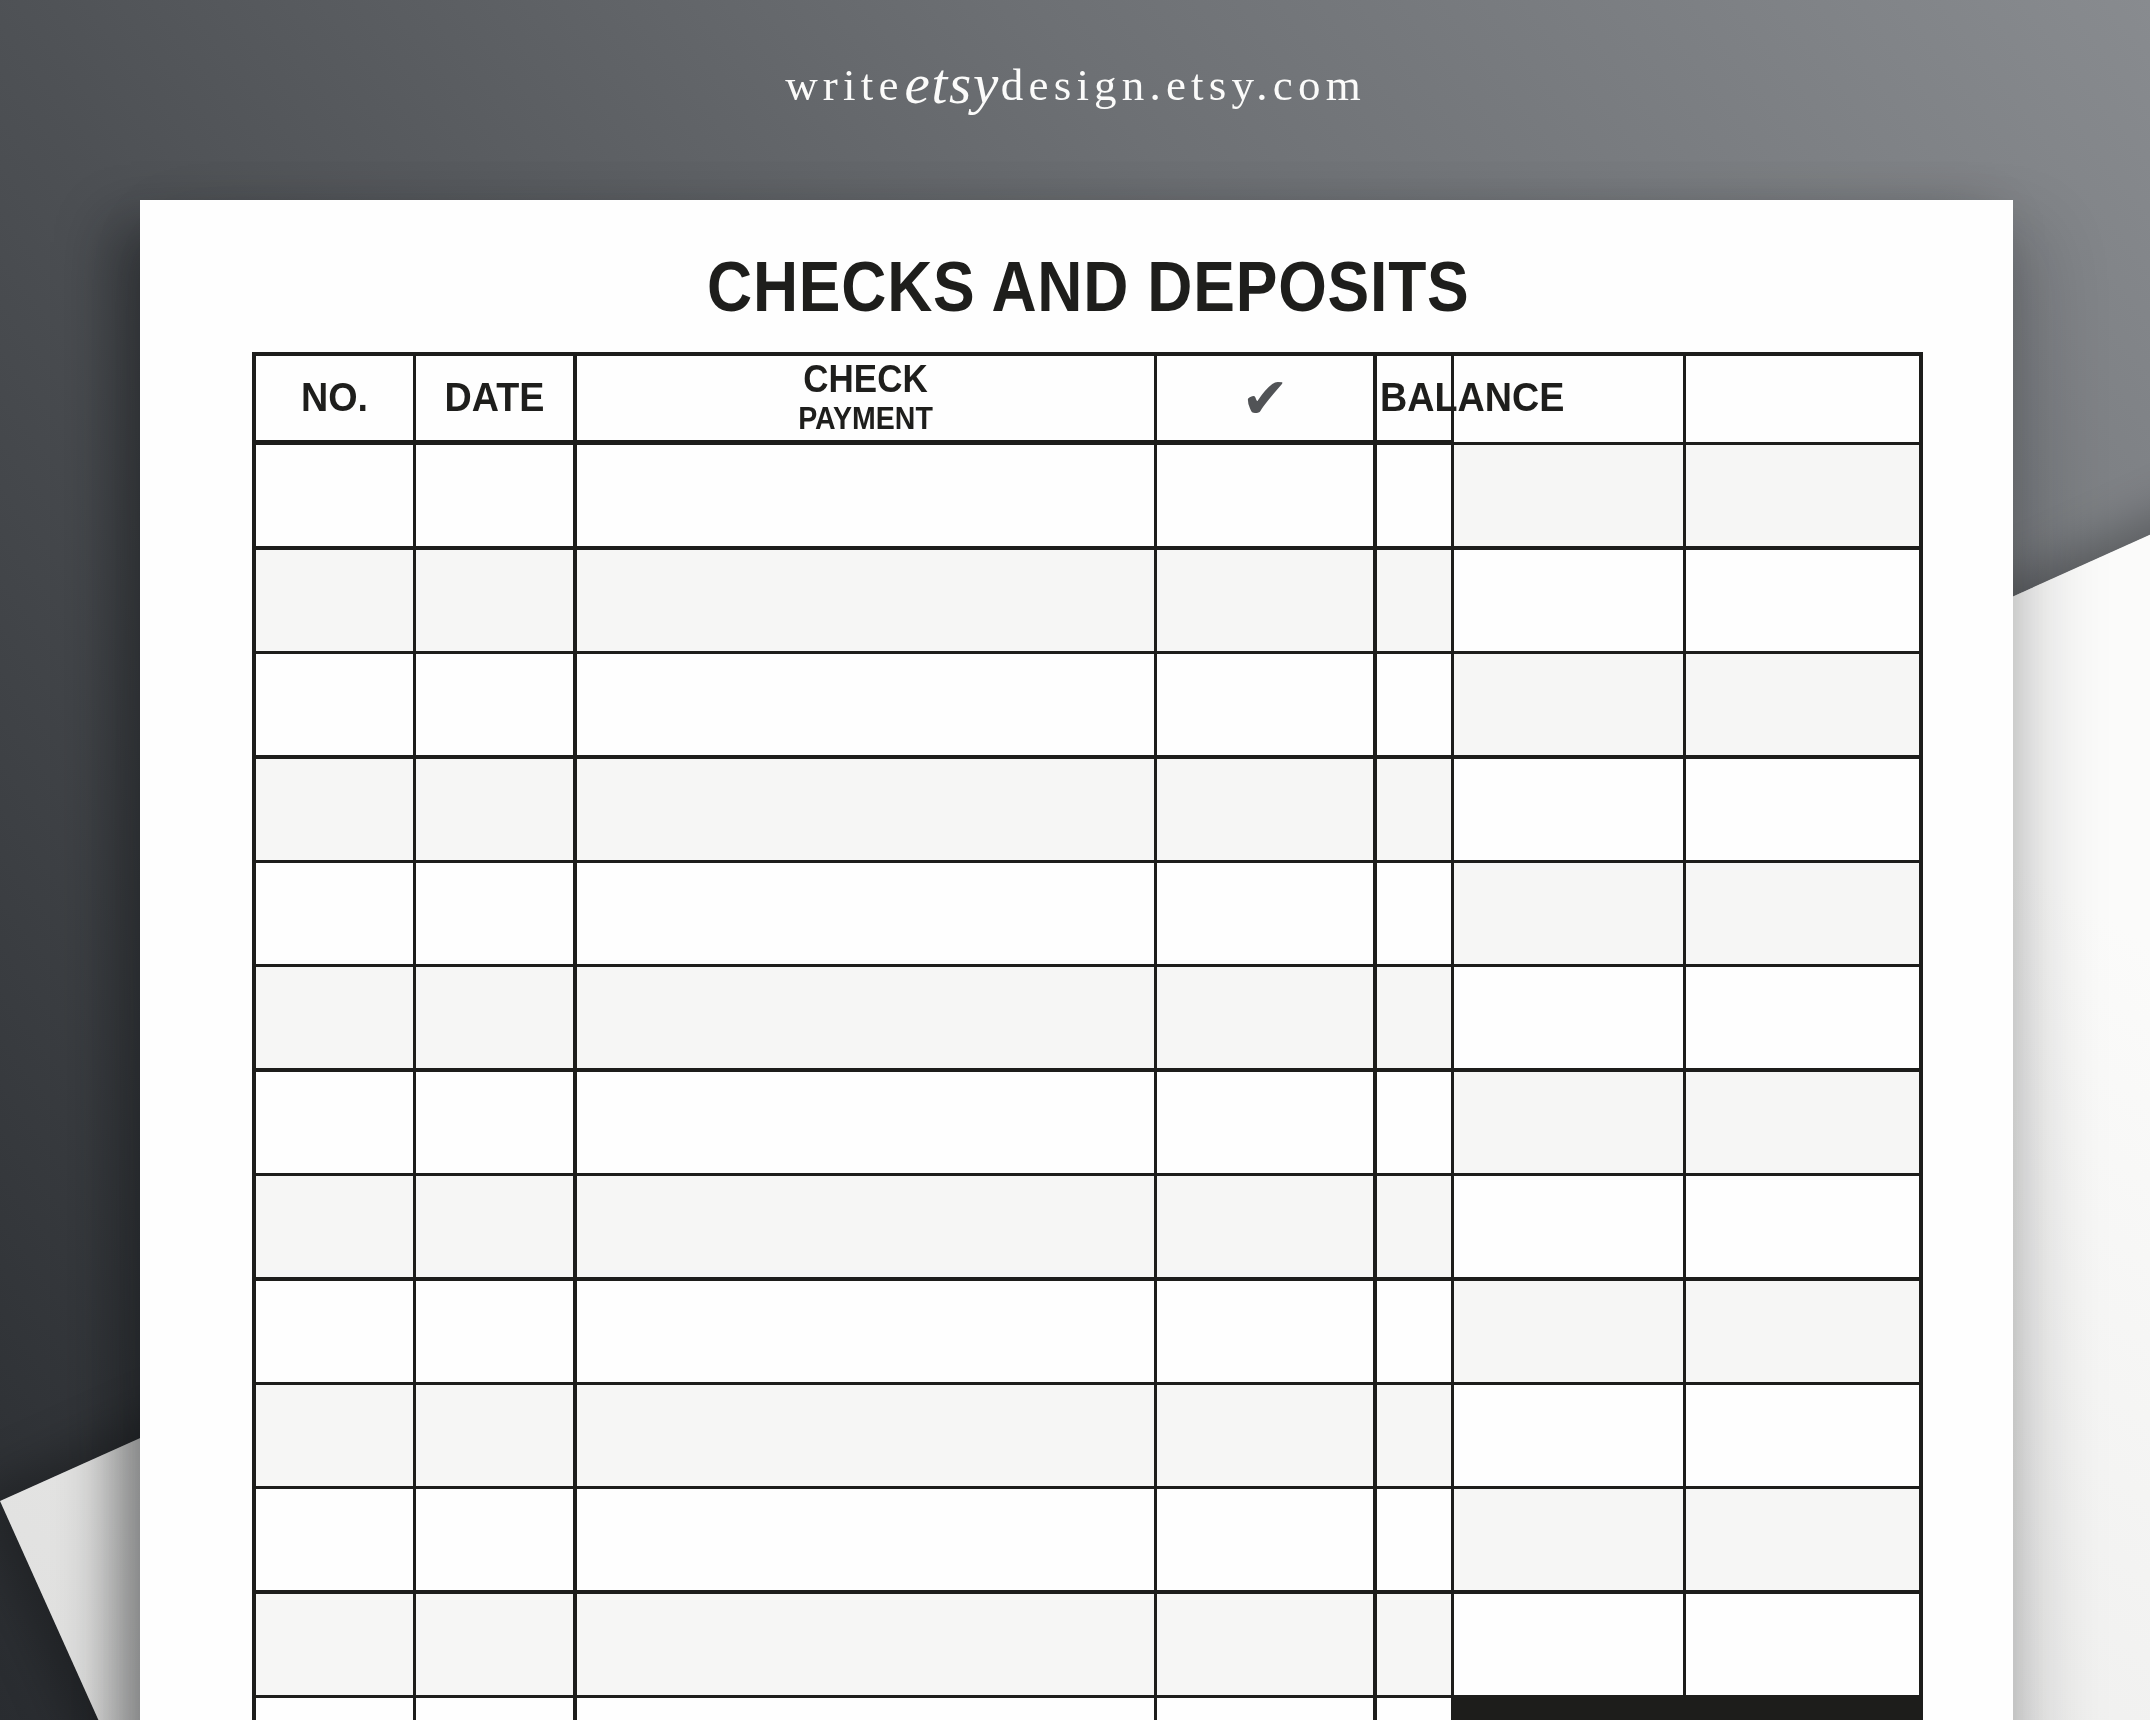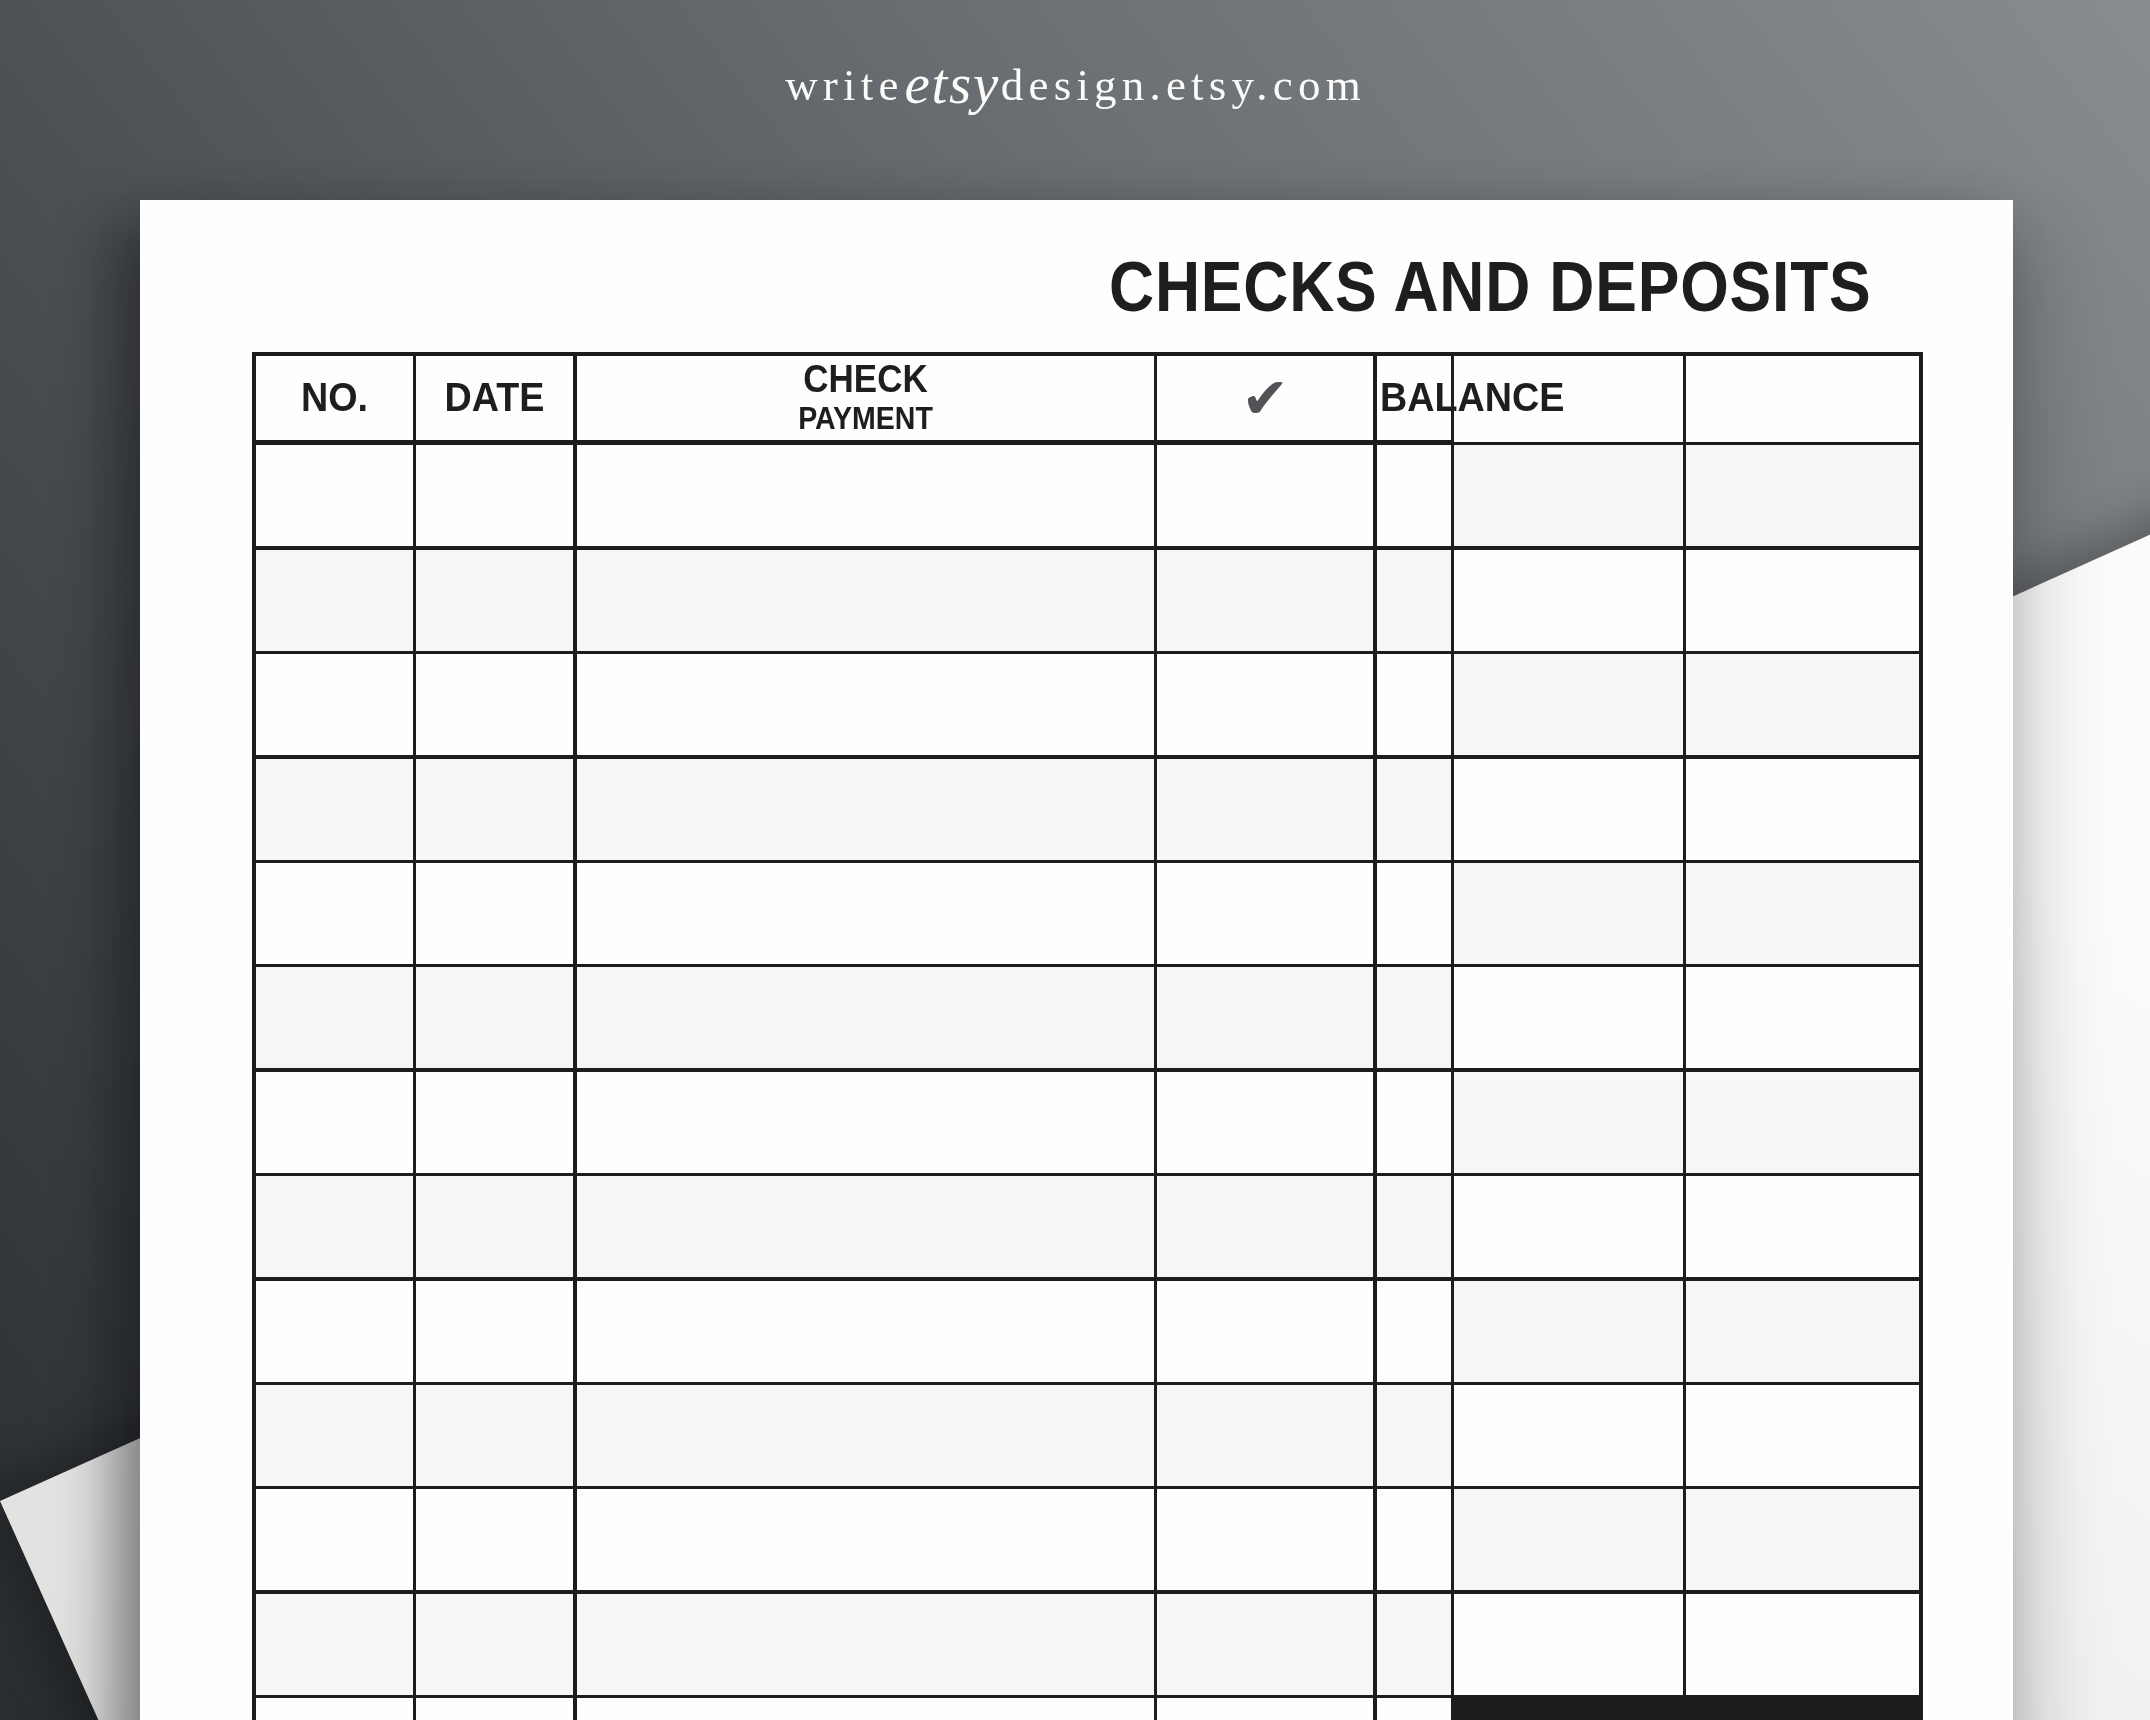--- a/index.html
+++ b/index.html
@@ -23,21 +23,21 @@
   .watermark .script{
     font-style:italic;font-size:57px;letter-spacing:1.7px;
     position:relative;top:2.6px;margin:0 0.9px;
   }
   .paper{
     position:absolute;left:140px;top:200px;width:1873px;height:1686px;
     background:var(--paper);
     box-shadow:-27.5px 24px 52px rgba(15,17,20,0.45),24px 34px 69px rgba(15,17,20,0.18);
   }
   .title{
-    position:absolute;left:112px;top:48px;width:1672px;text-align:right;
+    position:absolute;left:112px;top:48px;width:1672px;text-align:center;
     font-weight:bold;font-size:71px;color:var(--title_text);line-height:1.1;
     white-space:nowrap;
   }
   .title span{display:inline-block;transform:scaleX(0.88);letter-spacing:0.9px;}
   .register-table{
     position:absolute;left:112px;top:152px;
     display:grid;
     grid-template-columns:157px 157px 577px 216px 74px 229px 233px;
     grid-template-rows:86px;
     grid-auto-rows:101px;

